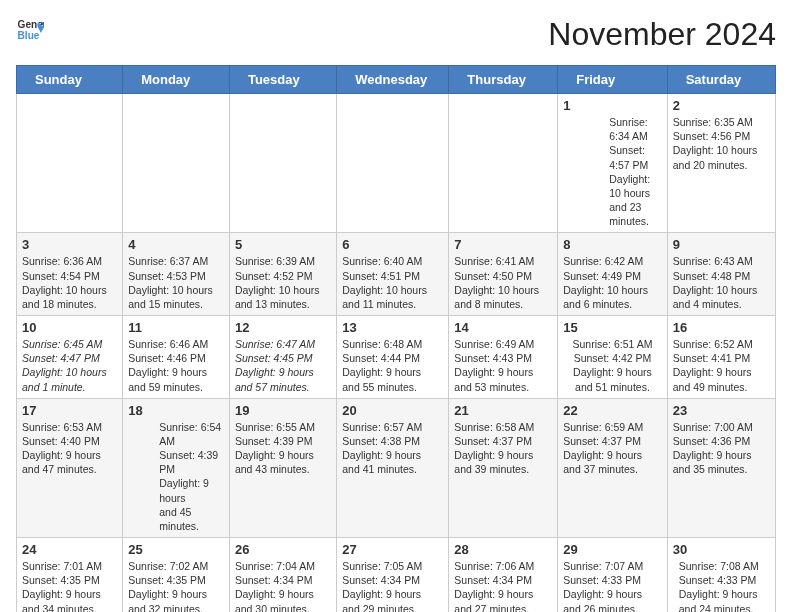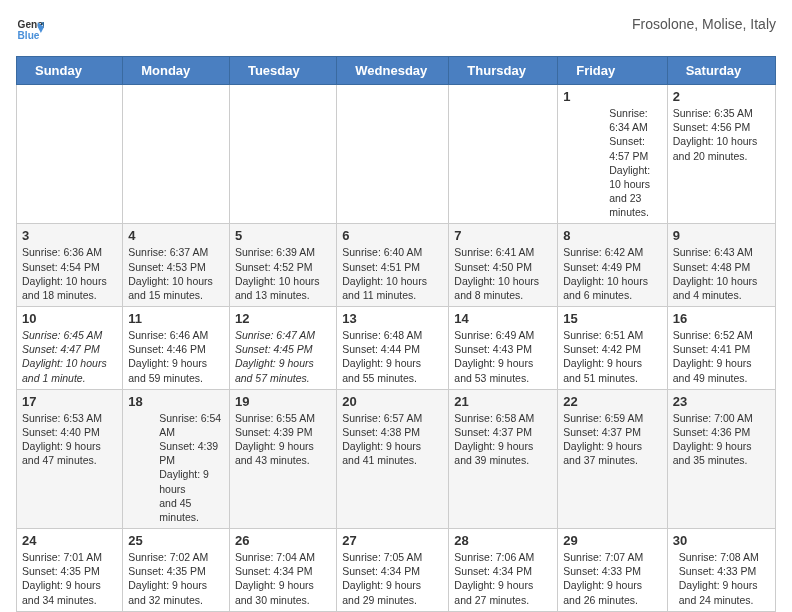--- a/index.html
+++ b/index.html
@@ -100,21 +100,21 @@
   <div class="header">
     <div class="logo">
       <svg class="logo-icon" viewBox="0 0 36 36">
         <text x="2" y="16" font-size="13" font-weight="bold" fill="#333" font-family="Arial">General</text>
         <text x="2" y="30" font-size="13" font-weight="bold" fill="#4a90d9" font-family="Arial">Blue</text>
         <polygon points="28,8 36,14 32,22 28,14" fill="#4a90d9"></polygon>
         <polygon points="32,8 36,14 36,8" fill="#2a6aa0"></polygon>
       </svg>
     </div>
     <div class="title-block">
-      <div class="location">Frosolone, Molise, Italy</div>
+      <div class="month-title">November 2024</div>
     </div>
   </div>
 
   <table class="calendar">
     <thead>
       <tr>
       <th>Sunday</th>
           <th>Monday</th>
           <th>Tuesday</th>
           <th>Wednesday</th>
@@ -227,21 +227,21 @@
           </td>
           <td>
             <span class="day-num">14</span>
             <div class="day-info" style="white-space: pre-line;">Sunrise: 6:49 AM
 Sunset: 4:43 PM
 Daylight: 9 hours
 and 53 minutes.</div>
           </td>
           <td>
             <span class="day-num">15</span>
-            <div class="day-info" style="white-space: pre-line;">Sunrise: 6:51 AM
+            <div class="day-info" style="white-space: pre-line; text-align: center;">Sunrise: 6:51 AM
 Sunset: 4:42 PM
 Daylight: 9 hours
 and 51 minutes.</div>
           </td>
           <td>
             <span class="day-num">16</span>
             <div class="day-info" style="white-space: pre-line;">Sunrise: 6:52 AM
 Sunset: 4:41 PM
 Daylight: 9 hours
 and 49 minutes.</div>

